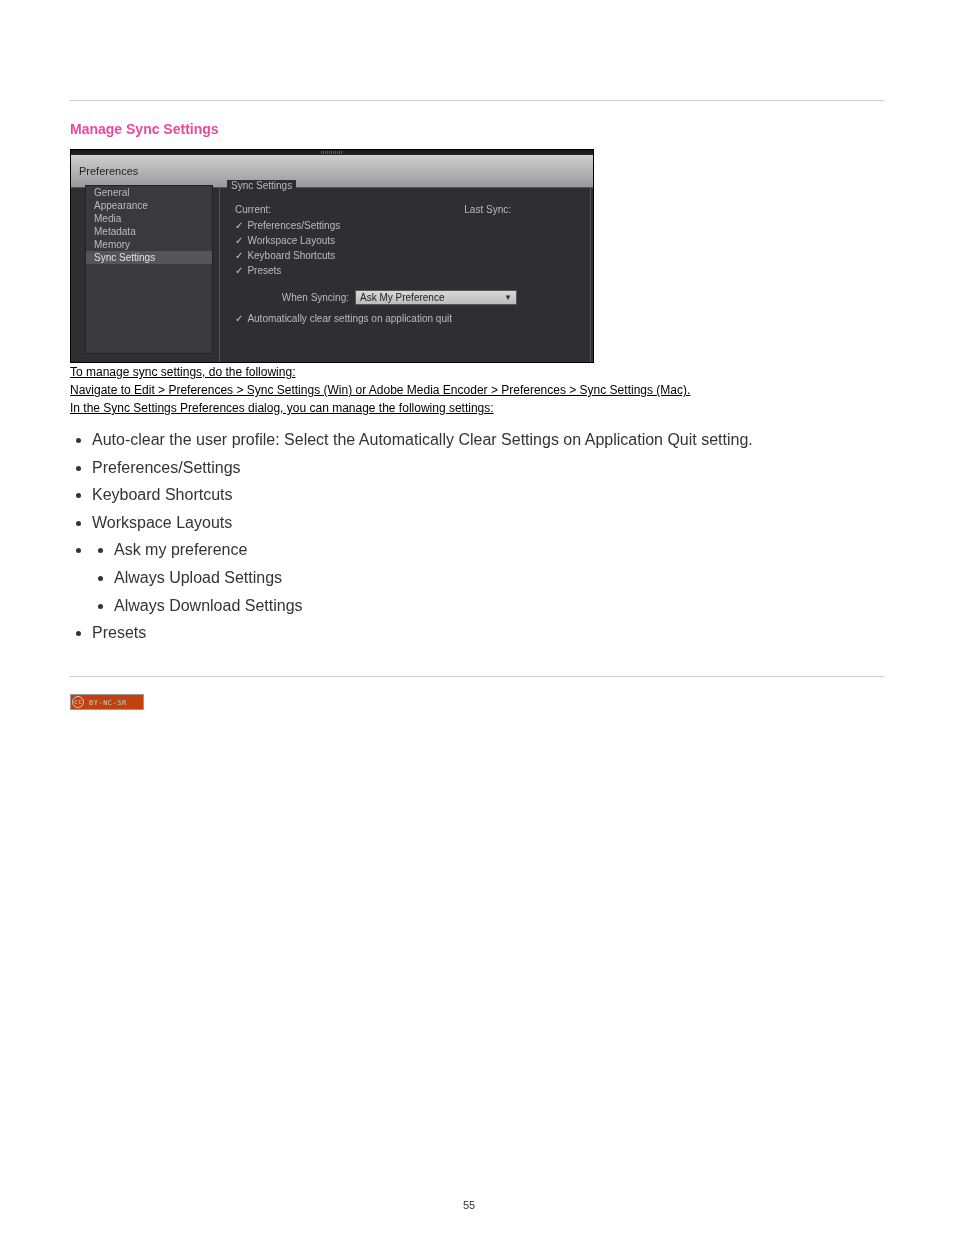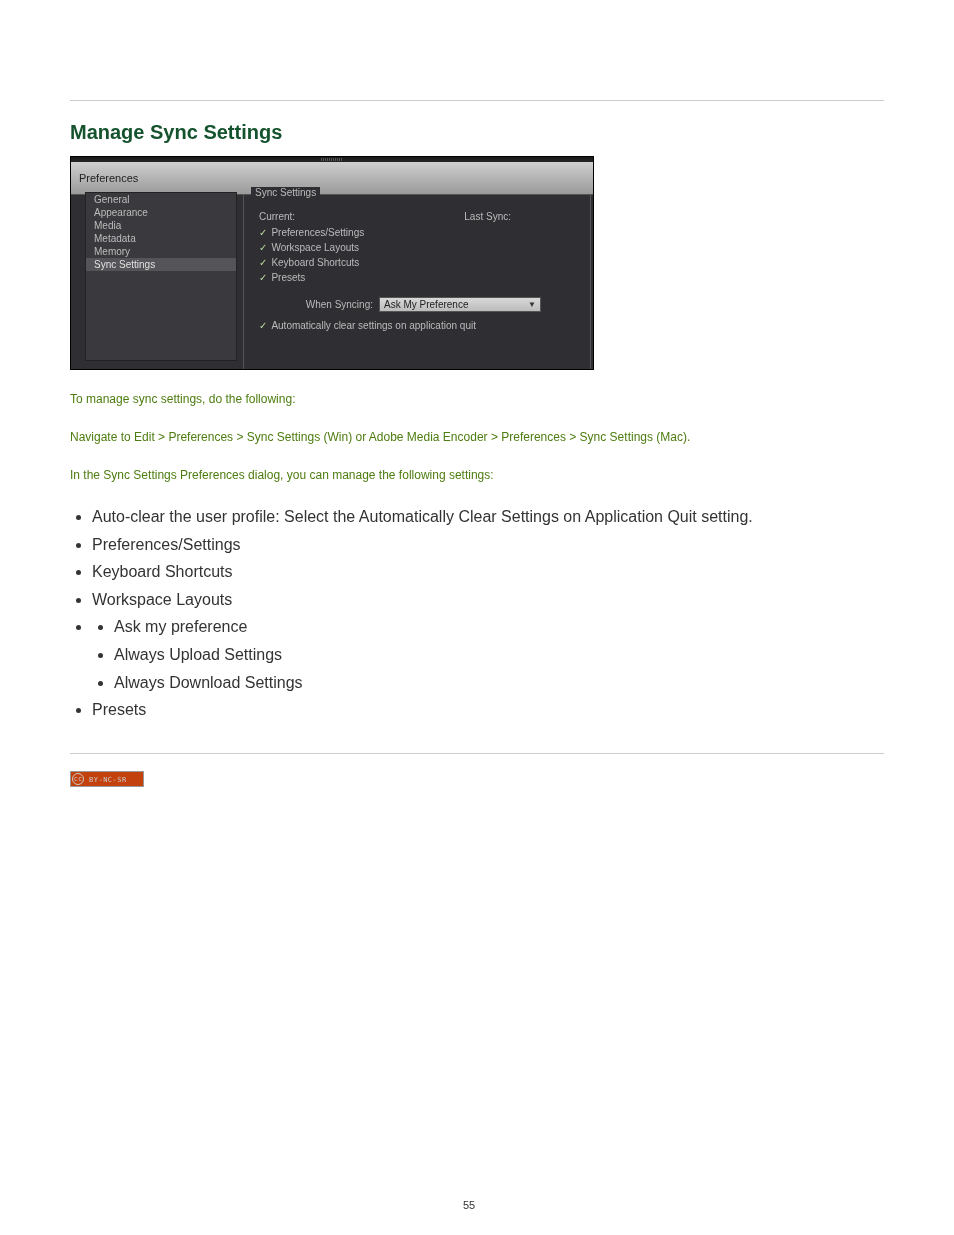--- a/index.html
+++ b/index.html
@@ -12,23 +12,23 @@
     margin: 0 auto;
   }
   .page {
     padding: 60px 70px 40px 70px;
     min-height: 1235px;
     position: relative;
   }
   .top-hr { border: none; border-top: 1px solid #ccc; margin: 40px 0 20px 0; }
   .bottom-hr { border: none; border-top: 1px solid #ccc; margin: 30px 0 15px 0; }
 
-  .heading { font-size: 20px; font-weight: bold; margin: 4px 0 12px 0; color: #14532d; }
-
-  .body-text { font-size: 12px; line-height: 1.5; margin: 20px 0; color: #4d7c0f; }
+  .heading { font-size: 14px; font-weight: bold; margin: 4px 0 12px 0; color: #ec4899; }
+
+  .body-text { font-size: 12px; line-height: 1.5; margin: 0 0; color: #000000; text-decoration: underline; }
 
   ul.bullets { list-style: disc; margin: 10px 0 10px 22px; font-size: 16px; line-height: 1.6; }
   ul.bullets li { margin: 2px 0; }
   ul.inner { list-style: disc; margin-left: 22px; }
 
   
   .shot-outer {
     width: 524px;
     height: 214px;
     background: #2f2f33;
@@ -50,21 +50,21 @@
     height: 22px;
     background: linear-gradient(#cfcfcf, #9a9a9a);
     border-bottom: 1px solid #555;
     display: flex; align-items: center;
     padding: 16px 8px;
     font-size: 11px;
     color: #222;
   }
   .dlg-body { display: flex; position: absolute; top: 27px; left: 0; right: 0; bottom: 0; }
   .sidebar {
-    width: 152px;
+    width: 128px;
     background: #3a3a3e;
     margin: 8px 0 8px 14px;
     border: 1px solid #222;
     font-size: 10px;
     color: #bcbcbc;
   }
   .sidebar .item { padding: 1px 8px; cursor: default; }
   .sidebar .item.selected { background: #555559; color: #e0e0e0; }
 
   .fieldset-area { flex: 1; padding: 6px 10px; position: relative; }

